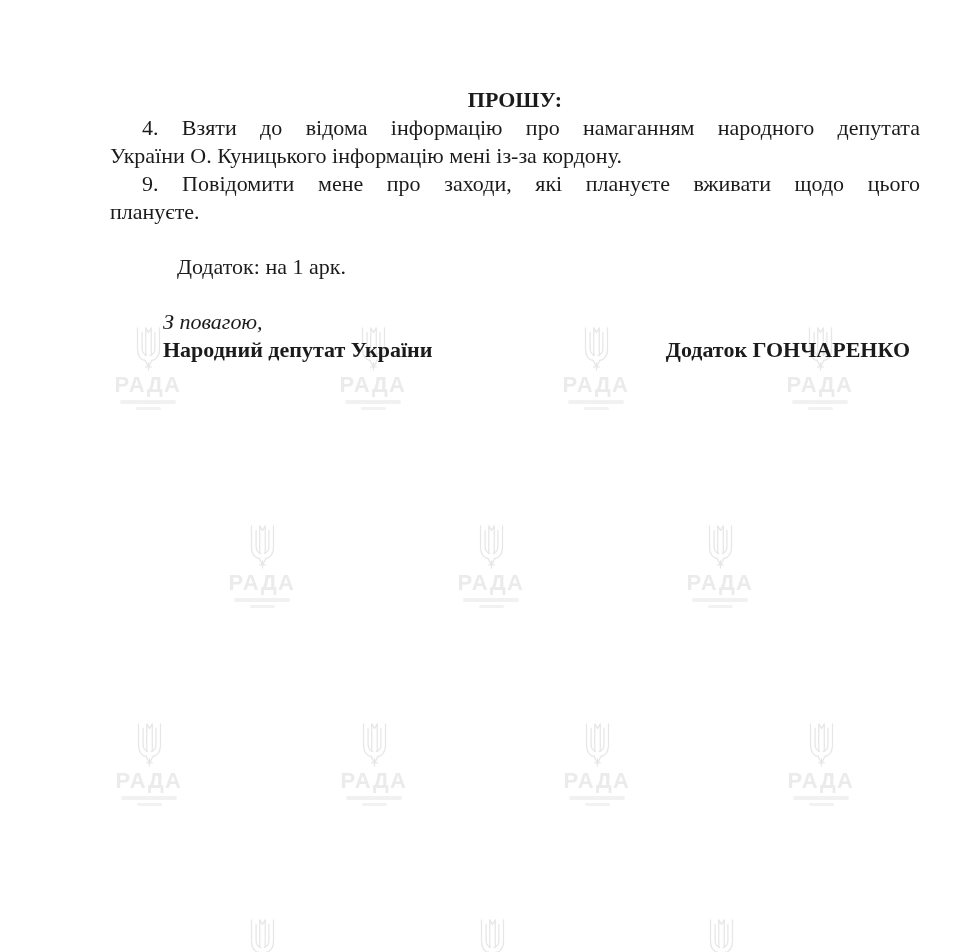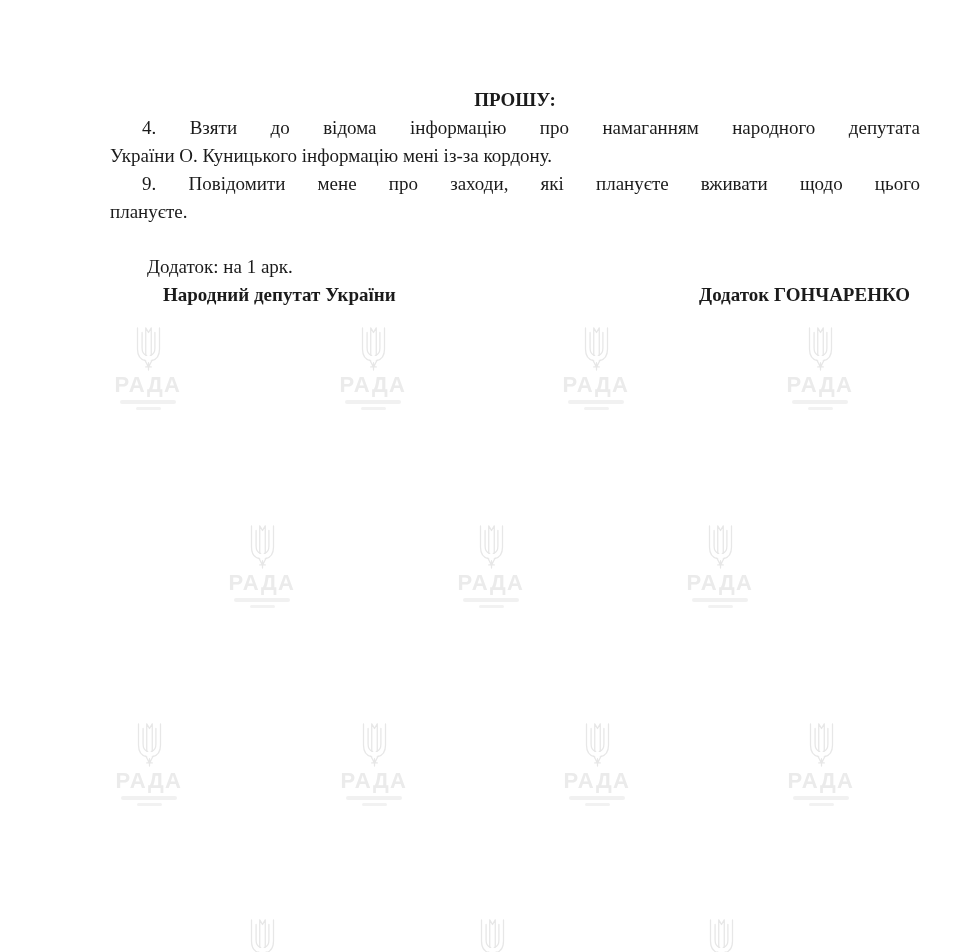--- a/index.html
+++ b/index.html
@@ -25,26 +25,26 @@
     font-family:"Liberation Sans", sans-serif;
     font-size:22px;font-weight:600;letter-spacing:1.5px;
     color:#ebebeb;line-height:24px;margin-top:1px;
   }
   .wm-sub{display:flex;flex-direction:column;align-items:center;margin-top:3px;}
   .wm-sub .b1{display:block;width:56px;height:4px;background:#f1f1f1;border-radius:2px;}
   .wm-sub .b2{display:block;width:25px;height:3px;background:#f2f2f2;border-radius:2px;margin-top:3px;}
   
   .content{
     position:absolute;left:110px;top:86px;width:810px;z-index:1;
-    font-size:19px;line-height:28px;
+    font-size:22px;line-height:28px;
   }
   .doc-title{text-align:center;font-weight:bold;}
   .p-first{text-indent:32px;text-align:justify;text-align-last:justify;}
   .p-rest{text-align:left;}
-  .attachment{margin-top:27px;margin-left:37px;}
+  .attachment{margin-top:27px;margin-left:67px;}
   .closing{margin-top:27px;margin-left:53px;font-style:italic;}
   .sig-row{
     margin-left:53px;padding-right:10px;
     display:flex;justify-content:space-between;
     font-weight:bold;
     align-items:center;
   }
 </style>
 </head>
 <body>
@@ -199,20 +199,21 @@
     <div class="doc-title">ПРОШУ:</div>
 
     <div class="p-first">4. Взяти до відома інформацію про намаганням народного депутата</div>
     <div class="p-rest">України О. Куницького інформацію мені із-за кордону.</div>
 
     <div class="p-first">9. Повідомити мене про заходи, які плануєте вживати щодо цього</div>
     <div class="p-rest">плануєте.</div>
 
     <div class="attachment">Додаток: на 1 арк.</div>
 
+    <div class="closing">З повагою,</div>
 
     <div class="sig-row">
       <span>Народний депутат України</span>
       <span>Додаток ГОНЧАРЕНКО</span>
     </div>
   </div>
 
 </div>
 
 </body></html>

